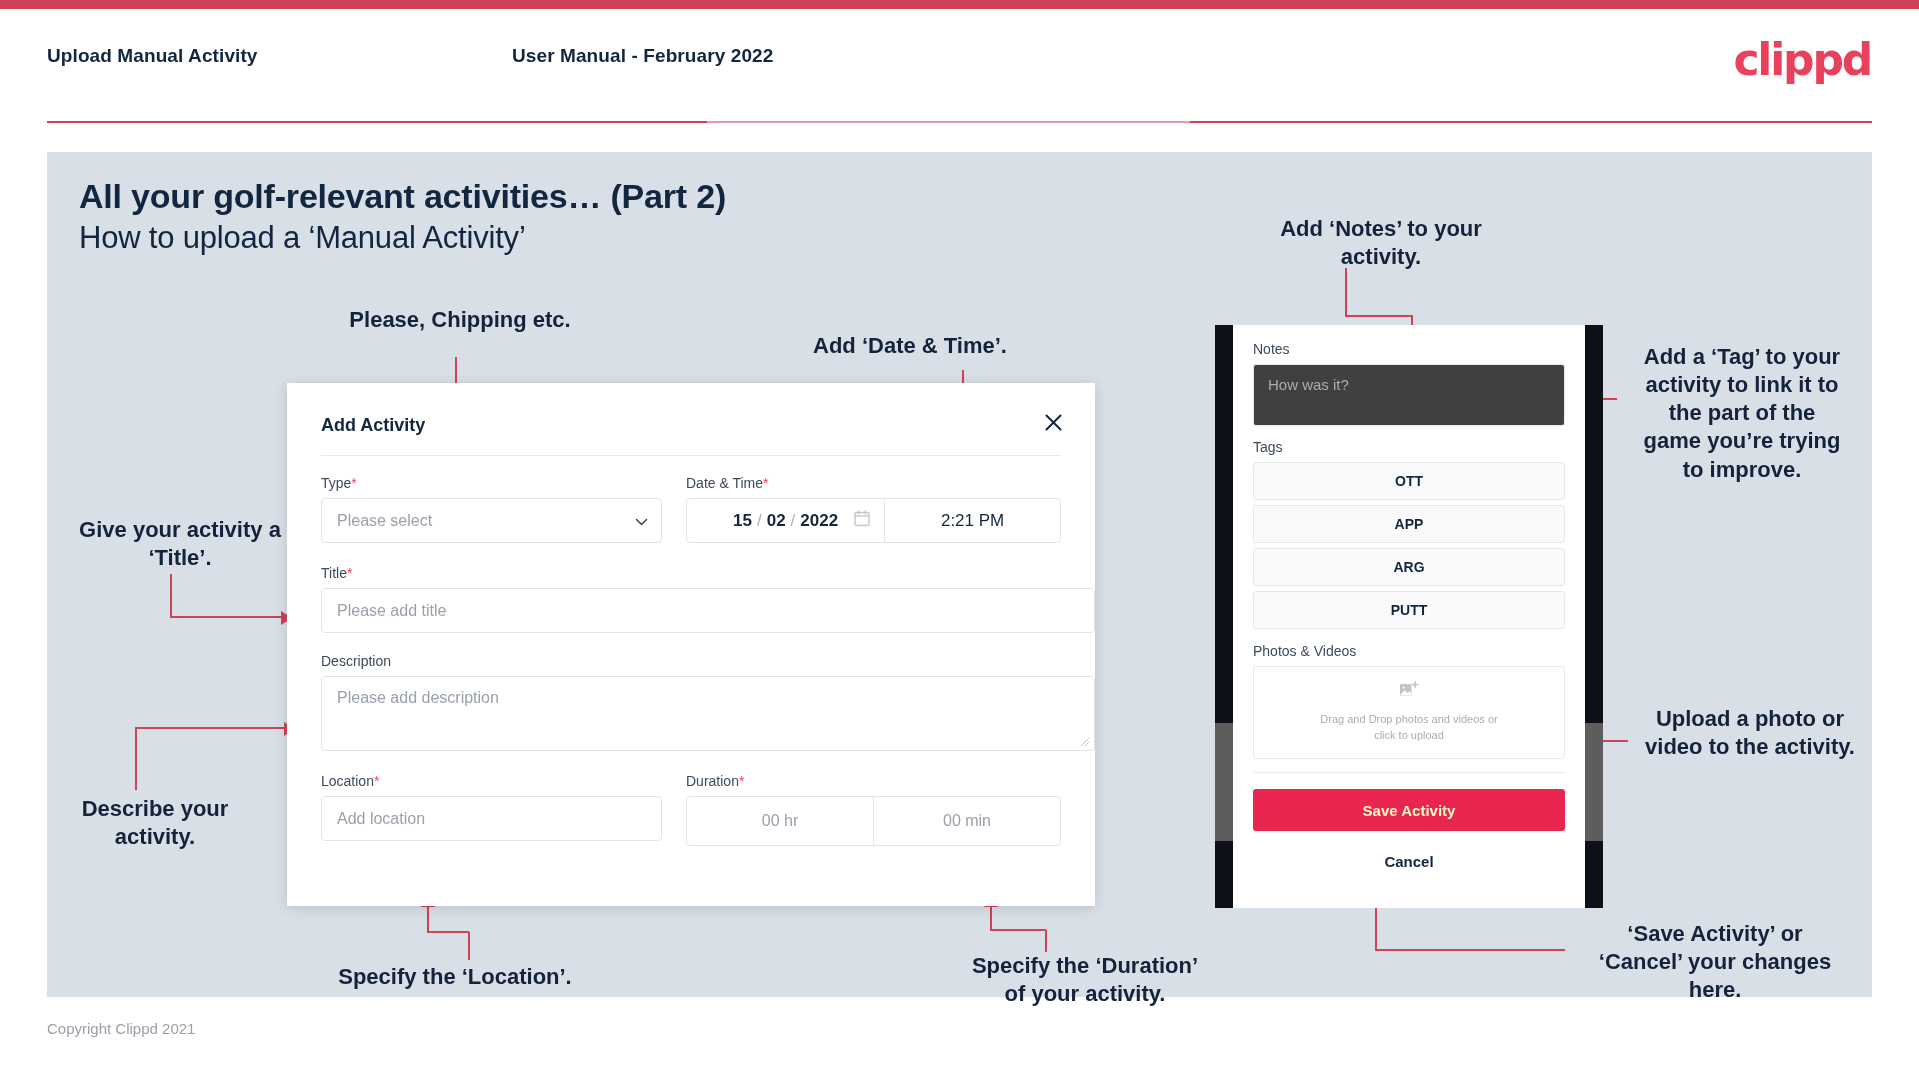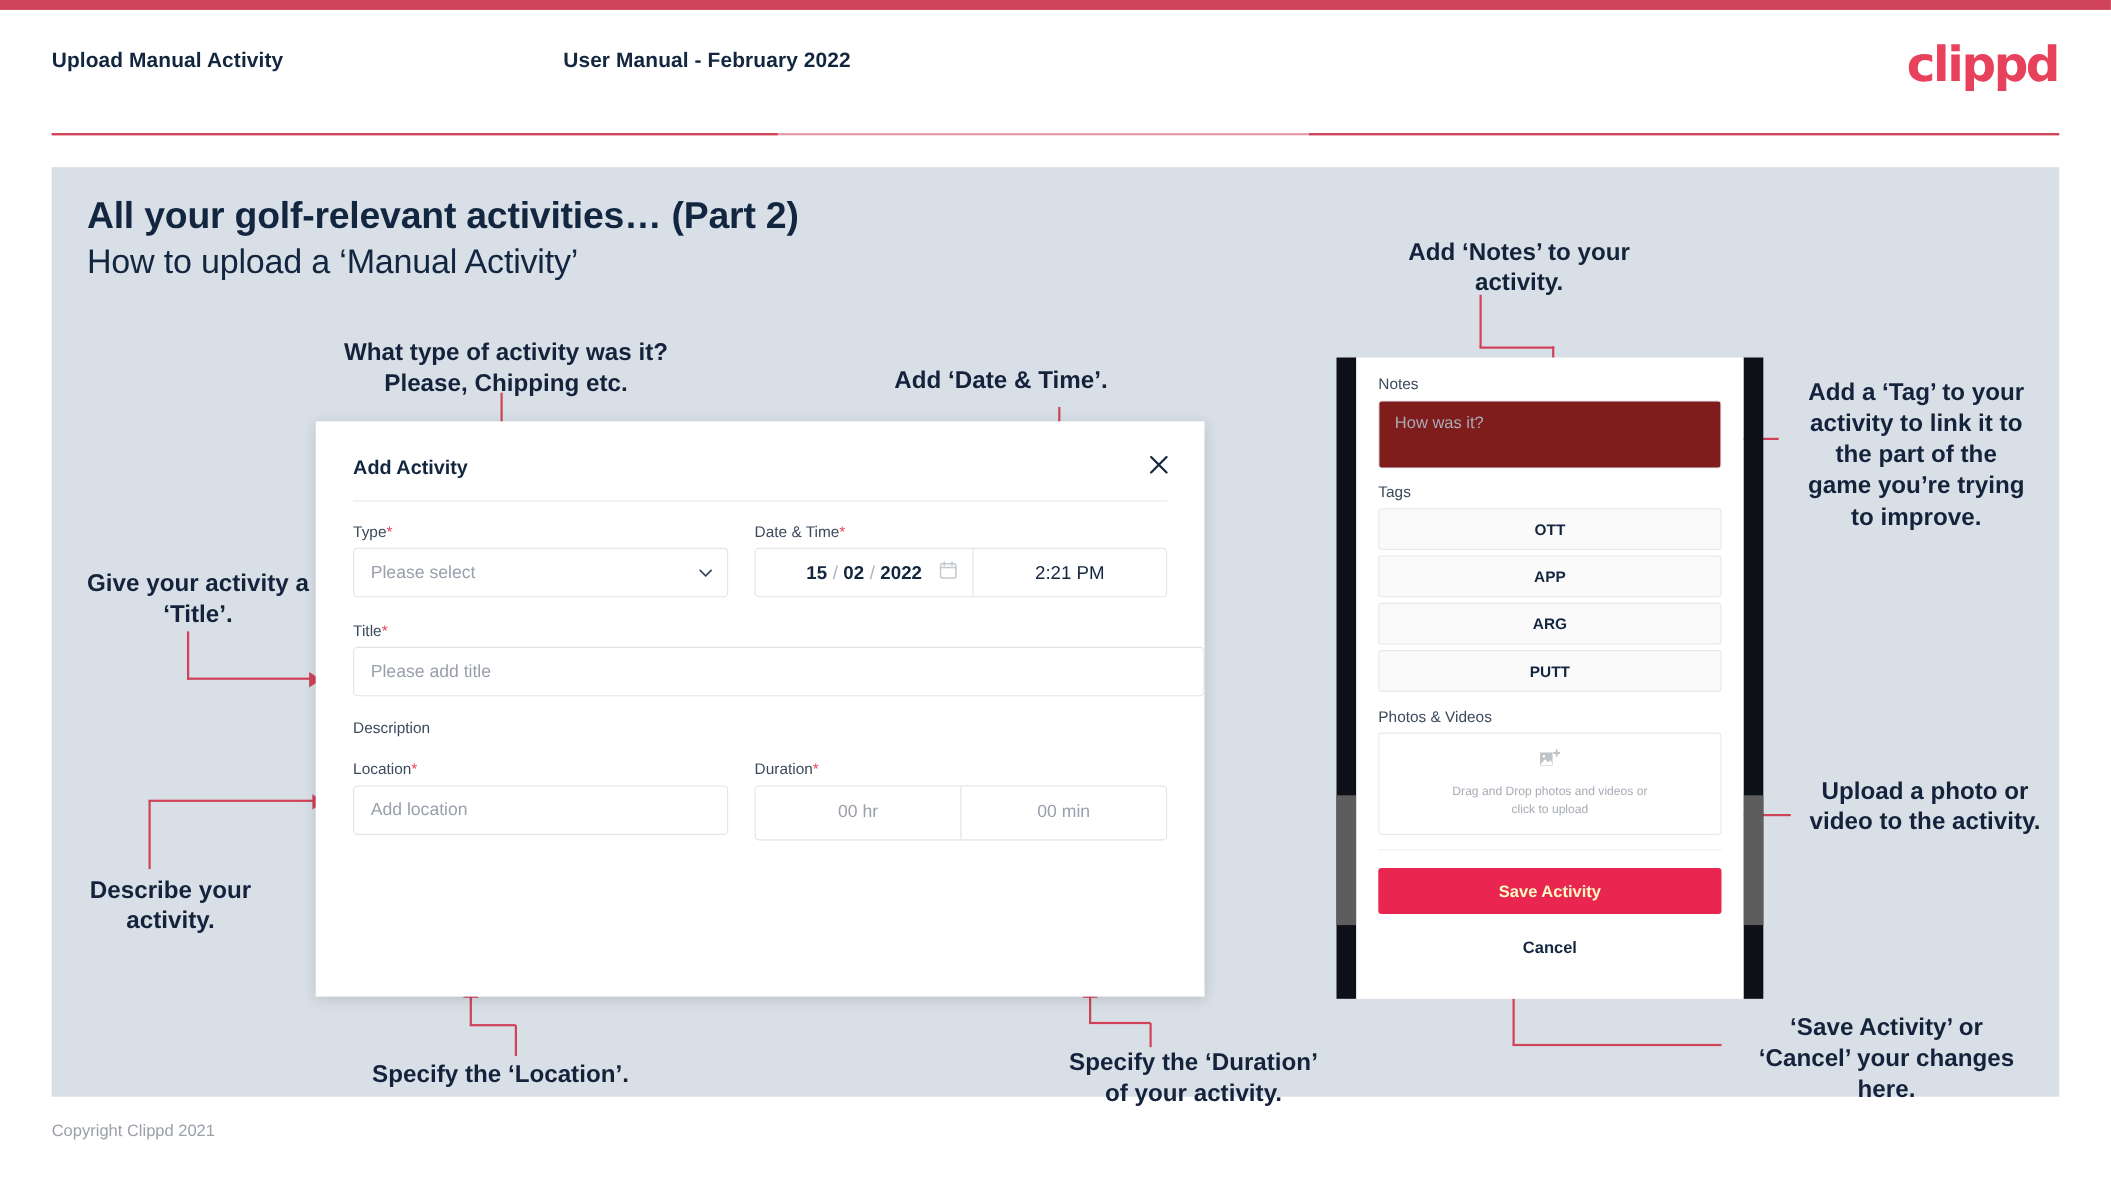--- a/index.html
+++ b/index.html
@@ -155,21 +155,21 @@
   .bez-seg-l { left:0; top:398px; height:118px; }
   .bez-seg-r { left:370px; top:398px; height:118px; }
   .screen {
     position:absolute; left:18px; top:0; width:352px; height:583px;
     background:#fff; overflow:hidden;
   }
   .ph-pad { padding:16px 20px 0 20px; }
   .ph-label { font-size:14px; color:#3c4a5c; margin-bottom:7px; }
   .ph-notes {
     height:62px; border:1px solid #eaeaee; border-radius:3px;
-    padding:11px 14px; font-size:15px; color:#a7acb5; background:#7f1d1d;
+    padding:11px 14px; font-size:15px; color:#a7acb5; background:#404040;
   }
   .ph-tags { display:grid; grid-template-columns:1fr; gap:5px; }
   .tag-btn {
     height:38px; border:1px solid #e8e8ec; background:#fafafb; border-radius:3px;
     display:flex; align-items:center; justify-content:center;
     font-size:14px; font-weight:700; color:#12263f; cursor:pointer;
   }
   .dropzone {
     height:93px; border:1px solid #eaeaee; border-radius:3px; background:#fff;
     display:flex; flex-direction:column; align-items:center; justify-content:center;
@@ -206,21 +206,20 @@
   <div class="header-rule soft" style="left:47px;width:1825px;"></div>
   <div class="header-rule" style="left:47px;width:660px;"></div>
   <div class="header-rule" style="left:1190px;width:682px;"></div>
 
   <div class="slide">
     <div class="slide-title">All your golf-relevant activities… (Part 2)</div>
     <div class="slide-subtitle">How to upload a ‘Manual Activity’</div>
   </div>
 
   <div class="anno" style="left:300px; top:306px; width:320px;">
-    <div>What type of activity was it?</div>
     <div>Please, Chipping etc.</div>
   </div>
   <div class="ln v" style="left:455px; top:357px; height:70px;"></div>
   <div class="ln h" style="left:455px; top:426px; width:60px;"></div>
   <div class="ln v" style="left:514px; top:426px; height:70px;"></div>
   <div class="arw down" style="left:508px; top:494px;"></div>
 
   <div class="anno" style="left:770px; top:332px; width:280px;">Add ‘Date &amp; Time’.</div>
   <div class="ln v" style="left:962px; top:370px; height:36px;"></div>
   <div class="ln h" style="left:962px; top:405px; width:27px;"></div>
@@ -355,20 +354,28 @@
         </div>
         <div class="ctrl wide">
           <span>Please add title</span>
         </div>
       </div>
 
       <div class="mt20">
         <div class="fld-label">
           <span>Description</span>
         </div>
+        <div class="ta wide">
+          <span>Please add description</span>
+          <span class="ta-grip">
+            <svg width="11" height="11" viewBox="0 0 11 11" aria-hidden="true">
+              <path d="M10 2 L2 10 M10 6 L6 10" stroke="#bcc0c8" stroke-width="1" stroke-linecap="round"></path>
+            </svg>
+          </span>
+        </div>
       </div>
 
       <div class="row mt22">
         <div class="col-l">
           <div class="fld-label">
             <span>Location</span><span class="req">*</span>
           </div>
           <div class="ctrl">
             <span>Add location</span>
           </div>

